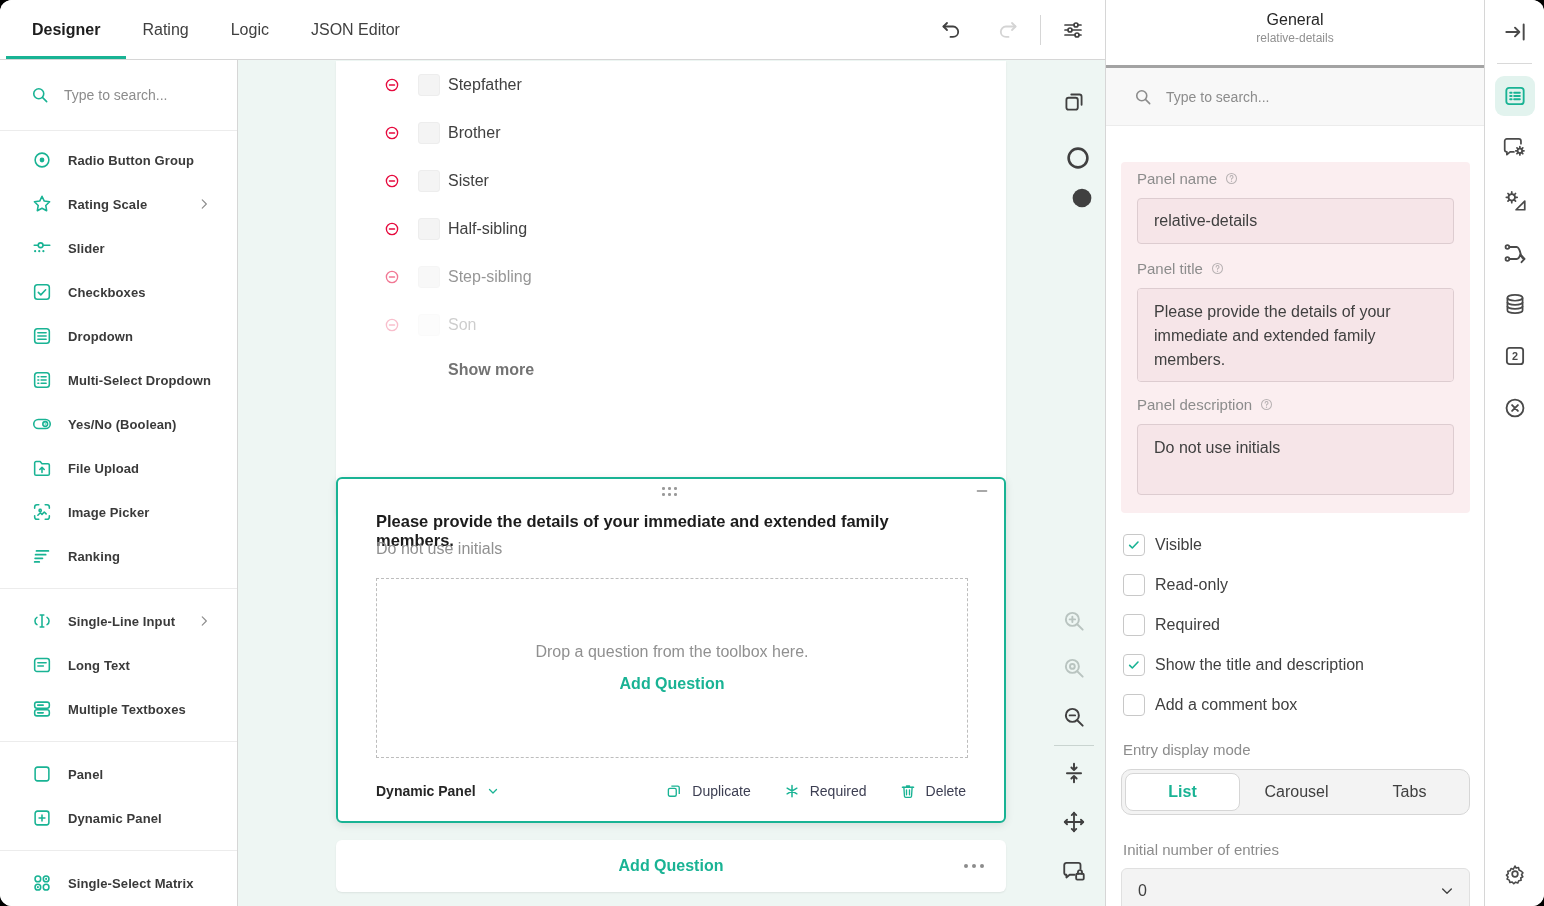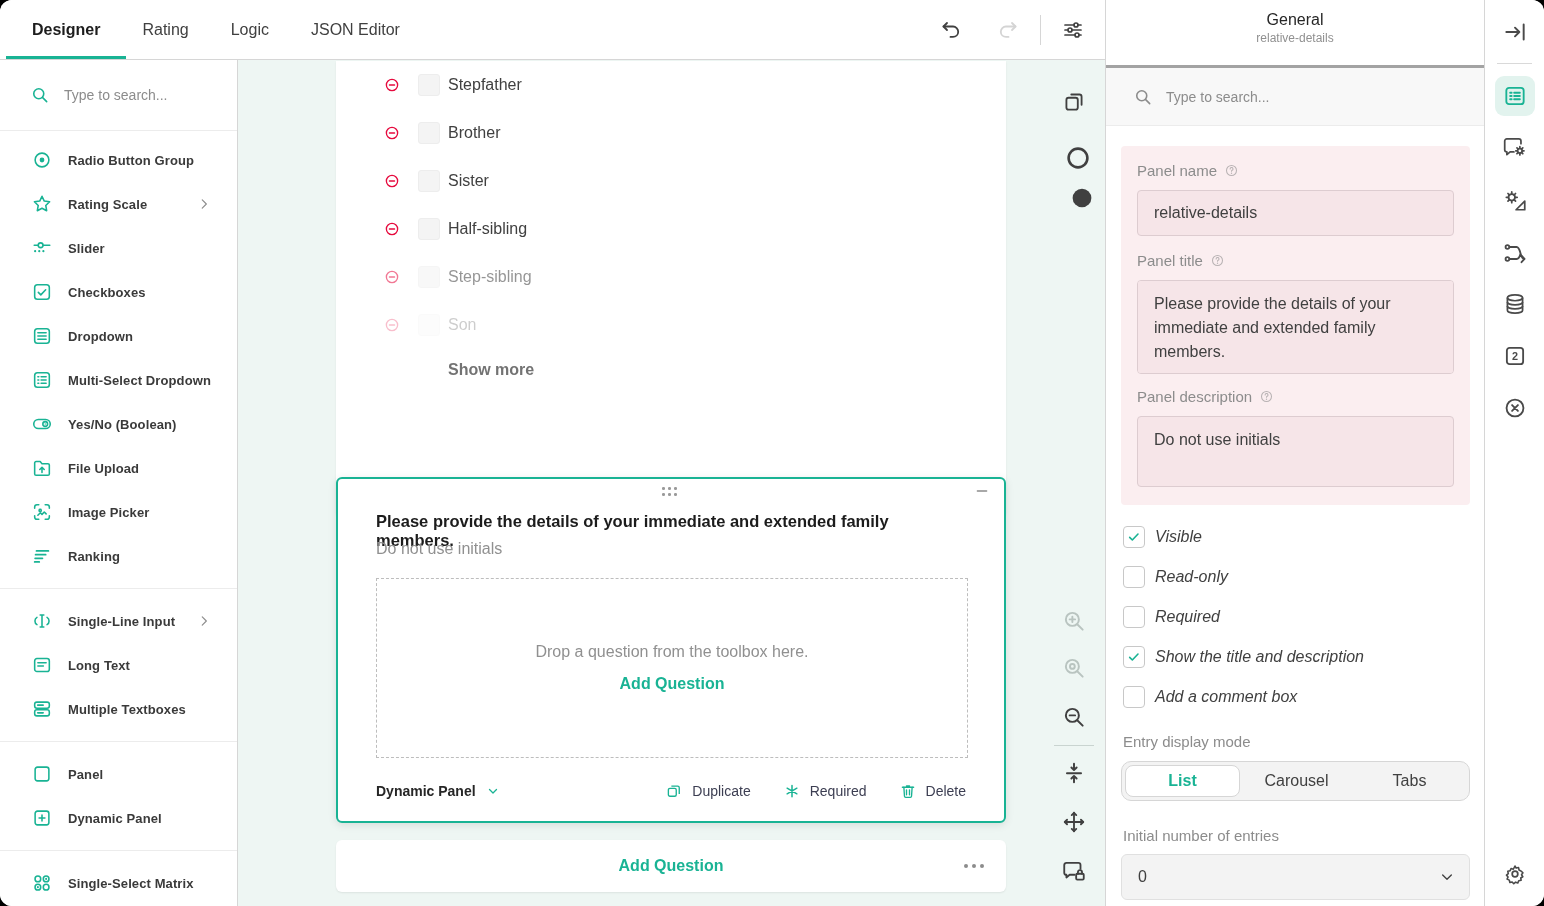--- a/index.html
+++ b/index.html
@@ -86,38 +86,38 @@
   .ct-ic.dim { color:#b9c4c0; }
   .ct-line { position:absolute; left:50%; transform:translateX(-50%); width:40px; height:1px; background:#c9d4d0; }
 
   
   .props-header { position:relative; height:68px; border-bottom:3px solid #a3a3a3; text-align:center; }
   .props-title { padding-top:11px; font-size:16px; color:#262626; }
   .props-sub { margin-top:2px; font-size:12px; color:#909090; }
   .props-search { height:58px; background:#f8f8f8; border-bottom:1px solid #ececec; display:flex; align-items:center; padding-left:27px; gap:13px; }
   .props-body { position:relative; height:785px; overflow:hidden; padding:20px 14px 0 15px; }
 
-  .pink { background:#fbeef0; border-radius:4px; padding:16px 16px 18px 16px; }
+  .pink { background:#fbeef0; border-radius:4px; padding:8px 16px 18px 16px;margin-top:16px; }
   .fld-label { display:flex; align-items:center; gap:7px; font-size:15px; color:#8c8c8c; margin-bottom:11px; }
   .fld-label .help { width:15px; height:15px; color:#b9b3b4; }
   .fld-label .help svg { width:15px; height:15px; display:block; }
   .pink .f-input { width:100%; background:#f6e5e8; border:1px solid #ddccd0; border-radius:4px; font-family:"Liberation Sans",sans-serif; font-size:16px; color:#404040; outline:none; }
   input.f-input { height:46px; padding:0 16px; }
   textarea.f-input { resize:none; padding:11px 16px; line-height:24px; display:block; }
   .gap16 { height:16px; } .gap14 { height:14px; }
 
   .chk-rows { margin-top:12px; padding-left:2px; }
   .chk-row { height:40px; display:flex; align-items:center; gap:10px; cursor:pointer; }
   .chk-box { width:22px; height:22px; background:#fff; border:1px solid #c8c8c8; border-radius:4px; color:#19b394; display:flex; align-items:center; justify-content:center; }
   .chk-box svg { width:16px; height:16px; display:none; }
   .chk-row.on .chk-box svg { display:block; }
-  .chk-label { font-size:16px; color:#404040;font-style:italic; }
+  .chk-label { font-size:16px; color:#404040; }
 
   .sect-label { margin-top:16px; padding-left:2px; font-size:15px; color:#8c8c8c; }
-  .segmented { margin-top:11px; height:40px; background:#f3f3f3; border:1px solid #d6d6d6; border-radius:10px; display:flex; padding:3px; }
+  .segmented { margin-top:11px; height:46px; background:#f3f3f3; border:1px solid #d6d6d6; border-radius:10px; display:flex; padding:3px; }
   .seg { flex:1; display:flex; align-items:center; justify-content:center; font-size:16px; color:#404040; border-radius:8px; cursor:pointer; }
   .seg.active { background:#fff; border:1px solid #d6d6d6; color:#19b394; font-weight:700; }
   .dd-field { position:relative; margin-top:10px; height:46px; background:#f3f3f3; border:1px solid #e0e0e0; border-radius:6px; display:flex; align-items:center; padding:0 16px; font-size:16px; color:#404040; cursor:pointer; }
   .dd-field .chev { position:absolute; right:14px; width:16px; height:16px; color:#404040; }
   .dd-field .chev svg { width:16px; height:16px; display:block; }
 
   
   .strip-ic { position:absolute; left:50%; transform:translate(-50%,-50%); width:26px; height:26px; color:#4a4a4a; cursor:pointer; }
   .strip-ic svg { width:26px; height:26px; display:block; }
   .strip-active { position:absolute; left:50%; transform:translate(-50%,-50%); width:40px; height:40px; background:#e2f3ee; border-radius:9px; display:flex; align-items:center; justify-content:center; color:#19b394; cursor:pointer; }

